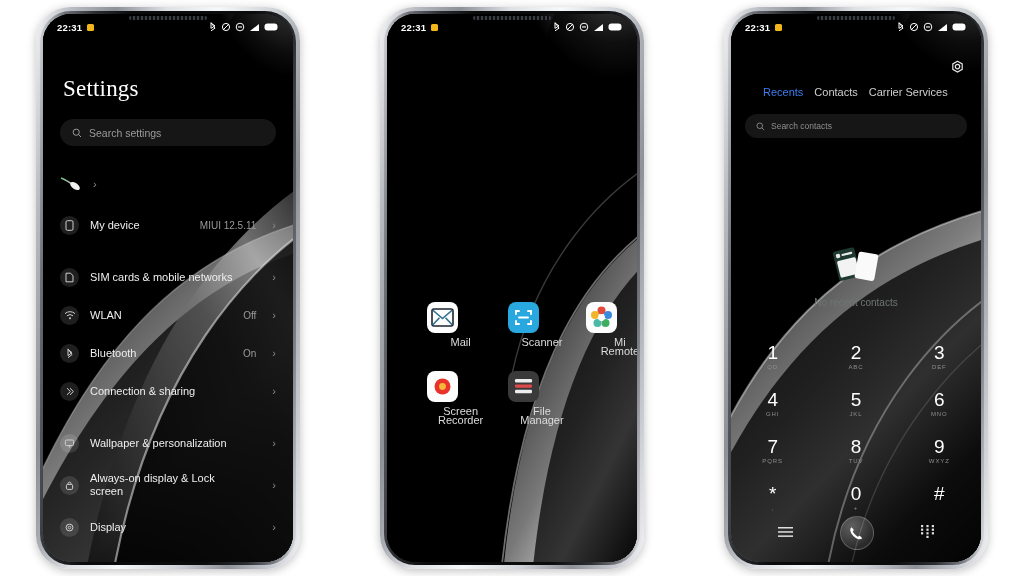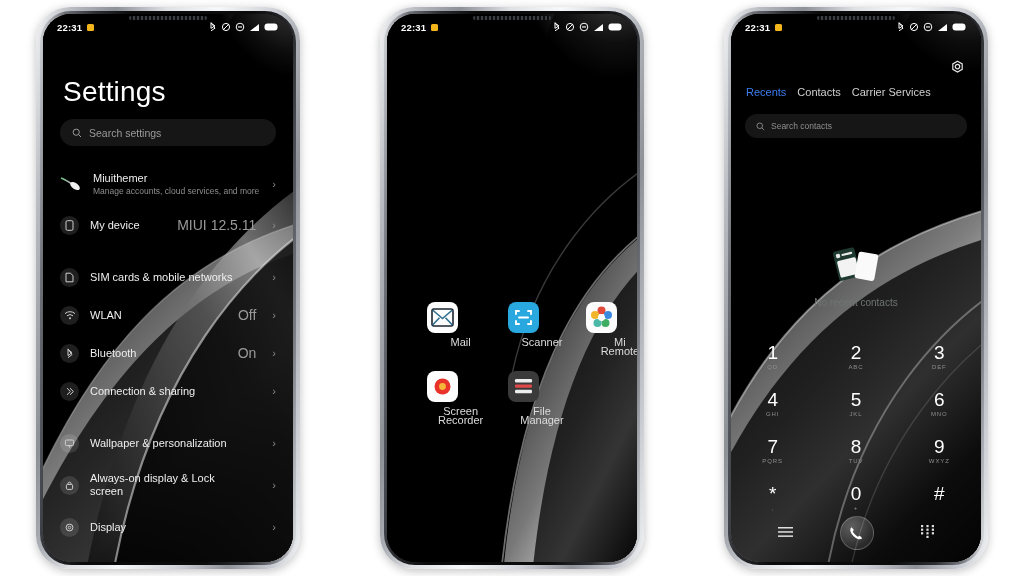--- a/index.html
+++ b/index.html
@@ -33,55 +33,55 @@
   
   .statusbar { position:absolute; top:0; left:0; right:1px; height:26px; z-index:20;
     display:flex; align-items:center; justify-content:space-between; padding:0 13px 0 14px; }
   .sb-left { display:flex; align-items:center; gap:5px; }
   .sb-time { color:#fff; font-size:9.5px; font-weight:bold; letter-spacing:.2px; }
   .sb-dot { width:7px; height:7px; background:#f3b71c; border-radius:1.5px; }
   .sb-right { display:flex; align-items:center; gap:4px; }
   .sb-right svg { display:block; }
 
   
-  .settings-title { position:absolute; top:62px; left:20px; color:#fff; font-size:28px;
-    font-weight:normal; letter-spacing:.2px; z-index:10; }
+  .settings-title { position:absolute; top:62px; left:20px; color:#fff; font-size:23px;
+    font-weight:normal; letter-spacing:.2px; z-index:10;font-family:Liberation Serif, serif; }
   .search-pill { position:absolute; top:105px; left:17px; right:17px; height:27px;
     border-radius:14px; background:rgba(255,255,255,.085);
     display:flex; align-items:center; gap:7px; padding:0 12px; z-index:10; }
   .search-pill .stxt { color:#9b9b9b; font-size:10.5px; }
 
   .slist { position:absolute; top:148px; left:0; right:0; bottom:0; z-index:10; }
   .srow { display:flex; align-items:center; padding:0 17px; height:38px; gap:11px; }
   .srow.tall { height:46px; }
   .srow.head { height:44px; }
   .ico-circle { width:19px; height:19px; border-radius:50%; background:rgba(255,255,255,.12);
     display:flex; align-items:center; justify-content:center; flex:0 0 19px; }
   .ico-circle svg { display:block; }
   .srow-body { flex:1; min-width:0; }
   .srow-title { color:#efefef; font-size:11px; line-height:13px; }
   .srow-sub { color:#8d8d8d; font-size:8.5px; line-height:11px; margin-top:1px; }
-  .srow-val { color:#9a9a9a; font-size:14px; margin-right:5px; white-space:nowrap; }
+  .srow-val { color:#9a9a9a; font-size:10px; margin-right:5px; white-space:nowrap; }
   .chev { color:#8d8d8d; font-size:11px; line-height:1; }
   .gap { height:14px; }
   .avatar-comet { width:22px; height:18px; flex:0 0 22px; position:relative; }
 
   
   .folder-title { position:absolute; top:238px; left:0; right:0; text-align:center;
     color:#e9e9e9; font-size:16px; z-index:10; }
   .app-grid { position:absolute; top:288px; left:14px; right:14px; z-index:10;
     display:grid; grid-template-columns:repeat(3,1fr); row-gap:15px; }
   .app { display:flex; flex-direction:column; align-items:center; gap:5px; }
   .app-icon { width:31px; height:31px; border-radius:8px; overflow:hidden;
     display:flex; align-items:center; justify-content:center; }
   .app-label { color:#dcdcdc; font-size:11px; text-align:center; line-height:9px; max-width:54px;margin-left:37px; }
 
   
   .dial-gear { position:absolute; top:46px; right:16px; z-index:15; }
-  .tabs { position:absolute; top:72px; left:0; right:0; z-index:15;
+  .tabs { position:absolute; top:72px; left:17px; right:0; z-index:15;
     display:flex; align-items:center; gap:11px; padding:0 15px; }
   .tab { font-size:11px; color:#cfcfcf; }
   .tab.active { color:#3b7df0; }
   .dsearch { position:absolute; top:100px; left:14px; right:14px; height:24px; border-radius:12px;
     background:rgba(255,255,255,.085); display:flex; align-items:center; gap:6px; padding:0 11px; z-index:15; }
   .dsearch .stxt { color:#8e8e8e; font-size:8.5px; }
 
   .empty { position:absolute; top:228px; left:0; right:0; text-align:center; z-index:12; }
   .empty-art { margin:0 auto 3px; width:66px; height:52px; position:relative; }
   .empty-txt { color:#6f7572; font-size:10px; }
@@ -195,24 +195,20 @@
                     <linearGradient id="cm" x1="0" y1="0" x2="1" y2="1">
                   <stop offset="0%" stop-color="#7ef0a0"></stop>
                       <stop offset="45%" stop-color="#e8e8e8"></stop>
                       <stop offset="100%" stop-color="#ffffff"></stop>
                 </linearGradient>
                   </defs>
                 <path d="M1 3 C 7 5 12 9 19 14" stroke="url(#cm)" stroke-width="1.6" fill="none" opacity=".8"></path>
                 <ellipse cx="15" cy="11" rx="5.5" ry="3" fill="#f0f0f0" transform="rotate(35 15 11)"></ellipse>
               </svg>
             </div>
-            <div class="srow-body">
-              <div class="srow-title">Miuithemer</div>
-              <div class="srow-sub">Manage accounts, cloud services, and more</div>
-            </div>
             <span class="chev">›</span>
           </div>
 
           <div class="srow">
             <span class="ico-circle">
               <svg width="9" height="11" viewBox="0 0 9 11">
                   <rect x="1" y="0.7" width="7" height="9.6" rx="1.4" fill="none" stroke="#cfcfcf" stroke-width="1"></rect>
                 </svg>
             </span>
             <div class="srow-body">

